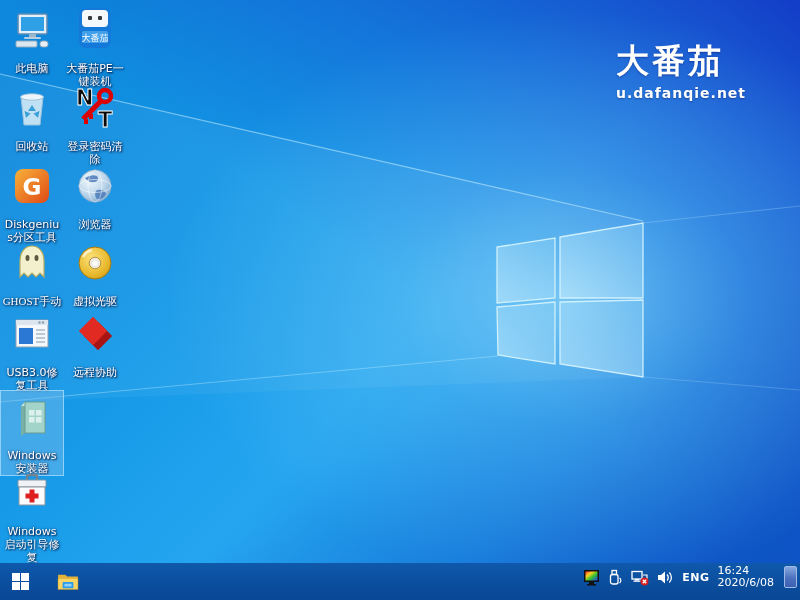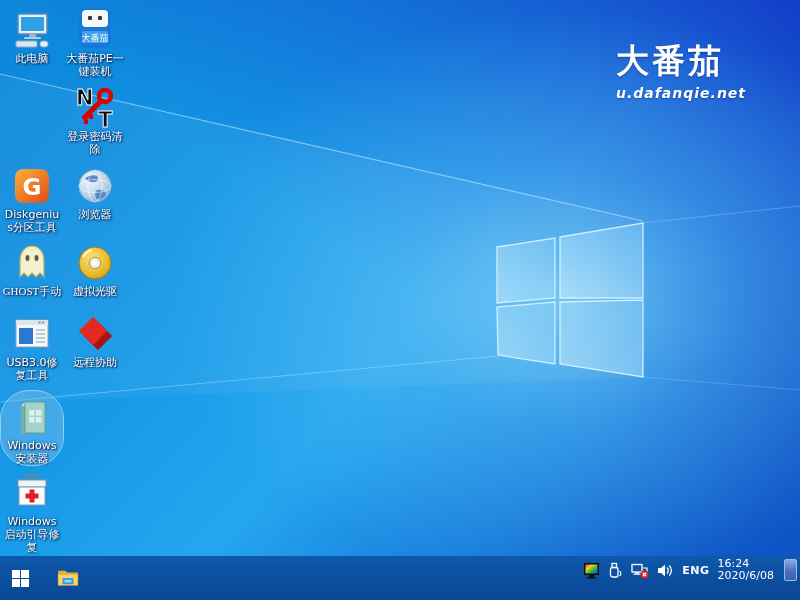--- a/index.html
+++ b/index.html
@@ -9,33 +9,33 @@
     background:#0d88dc;
   }
   
   .desktop{position:absolute;left:0;top:0;width:800px;height:572px;overflow:hidden;}
   .wallpaper{position:absolute;left:0;top:0;width:800px;height:572px;display:block;}
   
   .watermark{position:absolute;left:616px;top:44px;color:#fff;line-height:1;}
   .watermark .brand{font-size:33px;font-weight:bold;letter-spacing:3px;
     text-shadow:0 1px 2px rgba(0,0,60,.35);}
   .watermark .site{font-size:14px;font-weight:bold;letter-spacing:1px;margin-top:9px;
-    text-shadow:0 1px 2px rgba(0,0,60,.35);font-style:italic;}
+    text-shadow:0 1px 2px rgba(0,0,60,.35);}
   
   .dicon{position:absolute;width:62px;text-align:center;cursor:default;padding-top:2px;}
   .dicon .art{height:44px;display:flex;align-items:flex-end;justify-content:center;}
-  .dicon .lbl{margin-top:2px;font-size:11px;line-height:13px;color:#fff;
+  .dicon .lbl{margin-top:12px;font-size:11px;line-height:13px;color:#fff;
     word-wrap:break-word;overflow-wrap:break-word;padding:0 1px;
     text-shadow:1px 1px 2px rgba(0,0,40,.9),0 0 3px rgba(0,0,40,.55);}
   .col1{left:1px;} .col2{left:64px;}
   .r1{top:4px;} .r2{top:82px;} .r3{top:160px;} .r4{top:237px;font-family:Liberation Serif, serif;} .r5{top:308px;}
   .r6{top:391px;} .r7{top:467px;}
-  .dicon.sel{background:rgba(125,190,235,.45);outline:1px solid rgba(195,232,255,.7);border-radius:28px;}
+  .dicon.sel{background:rgba(125,190,235,.45);outline:1px solid rgba(195,232,255,.7);}
   
-  .taskbar{position:absolute;left:0;bottom:0;width:800px;height:44px;
+  .taskbar{position:absolute;left:0;bottom:0;width:800px;height:37px;
     background:linear-gradient(180deg,#0f58ab 0%,#0b4e9e 55%,#094693 100%);
     display:flex;align-items:center;}
   .tb-btn{width:40px;height:28px;display:flex;align-items:center;justify-content:center;
     background:transparent;border:0;padding:0;}
   .tray{position:absolute;right:0;top:0;height:28px;display:flex;align-items:center;gap:8px;padding-right:3px;}
   .tray-ico{display:flex;align-items:center;justify-content:center;height:28px;}
   .lang{color:#fff;font-size:11px;font-weight:600;letter-spacing:.5px;}
   .clock{color:#fff;font-size:11px;line-height:12.5px;text-align:left;min-width:54px;}
   .show-desktop{width:13px;height:22px;border-radius:2px;margin-left:2px;
     background:linear-gradient(180deg,#87a9e0 0%,#4b71bd 55%,#3a60b0 100%);
@@ -105,20 +105,32 @@
         <rect x="9" y="7" width="23" height="14" fill="#2f9fe6"></rect>
         <rect x="17" y="24" width="7" height="3" fill="#9cb6cc"></rect>
         <rect x="12" y="27" width="17" height="2" rx="1" fill="#b9cde0"></rect>
         <rect x="4" y="31" width="21" height="6" rx="1" fill="#dbe7f0" stroke="#8ea8bd"></rect>
         <rect x="28" y="31" width="8" height="6" rx="2.5" fill="#e8f0f6" stroke="#8ea8bd"></rect>
       </svg>
     </div>
     <div class="lbl">此电脑</div>
   </div>
 
+  <div class="dicon col1 r2">
+    <div class="art">
+      <svg width="40" height="40" viewBox="0 0 40 40">
+        <path d="M9 9 L31 9 L28 37 L12 37 Z" fill="rgba(222,238,248,0.85)" stroke="#9cc2da"></path>
+        <ellipse cx="20" cy="9" rx="11.5" ry="3.2" fill="#eef6fc" stroke="#9cc2da"></ellipse>
+        <path d="M20 17 l4 6 h-8 z" fill="#3aa0d8"></path>
+        <path d="M14 30 l-1.5 -7 6 2.5 z" fill="#3aa0d8"></path>
+        <path d="M26 30 l1.5 -7 -6 2.5 z" fill="#3aa0d8"></path>
+      </svg>
+    </div>
+    <div class="lbl">回收站</div>
+  </div>
 
   <div class="dicon col1 r3">
     <div class="art">
       <svg width="40" height="40" viewBox="0 0 40 40">
         <defs>
             <linearGradient id="dgG" x1="0" y1="0" x2="1" y2="1">
           <stop offset="0" stop-color="#f8b23a"></stop>
               <stop offset="1" stop-color="#e04a16"></stop>
         </linearGradient>
           </defs>

